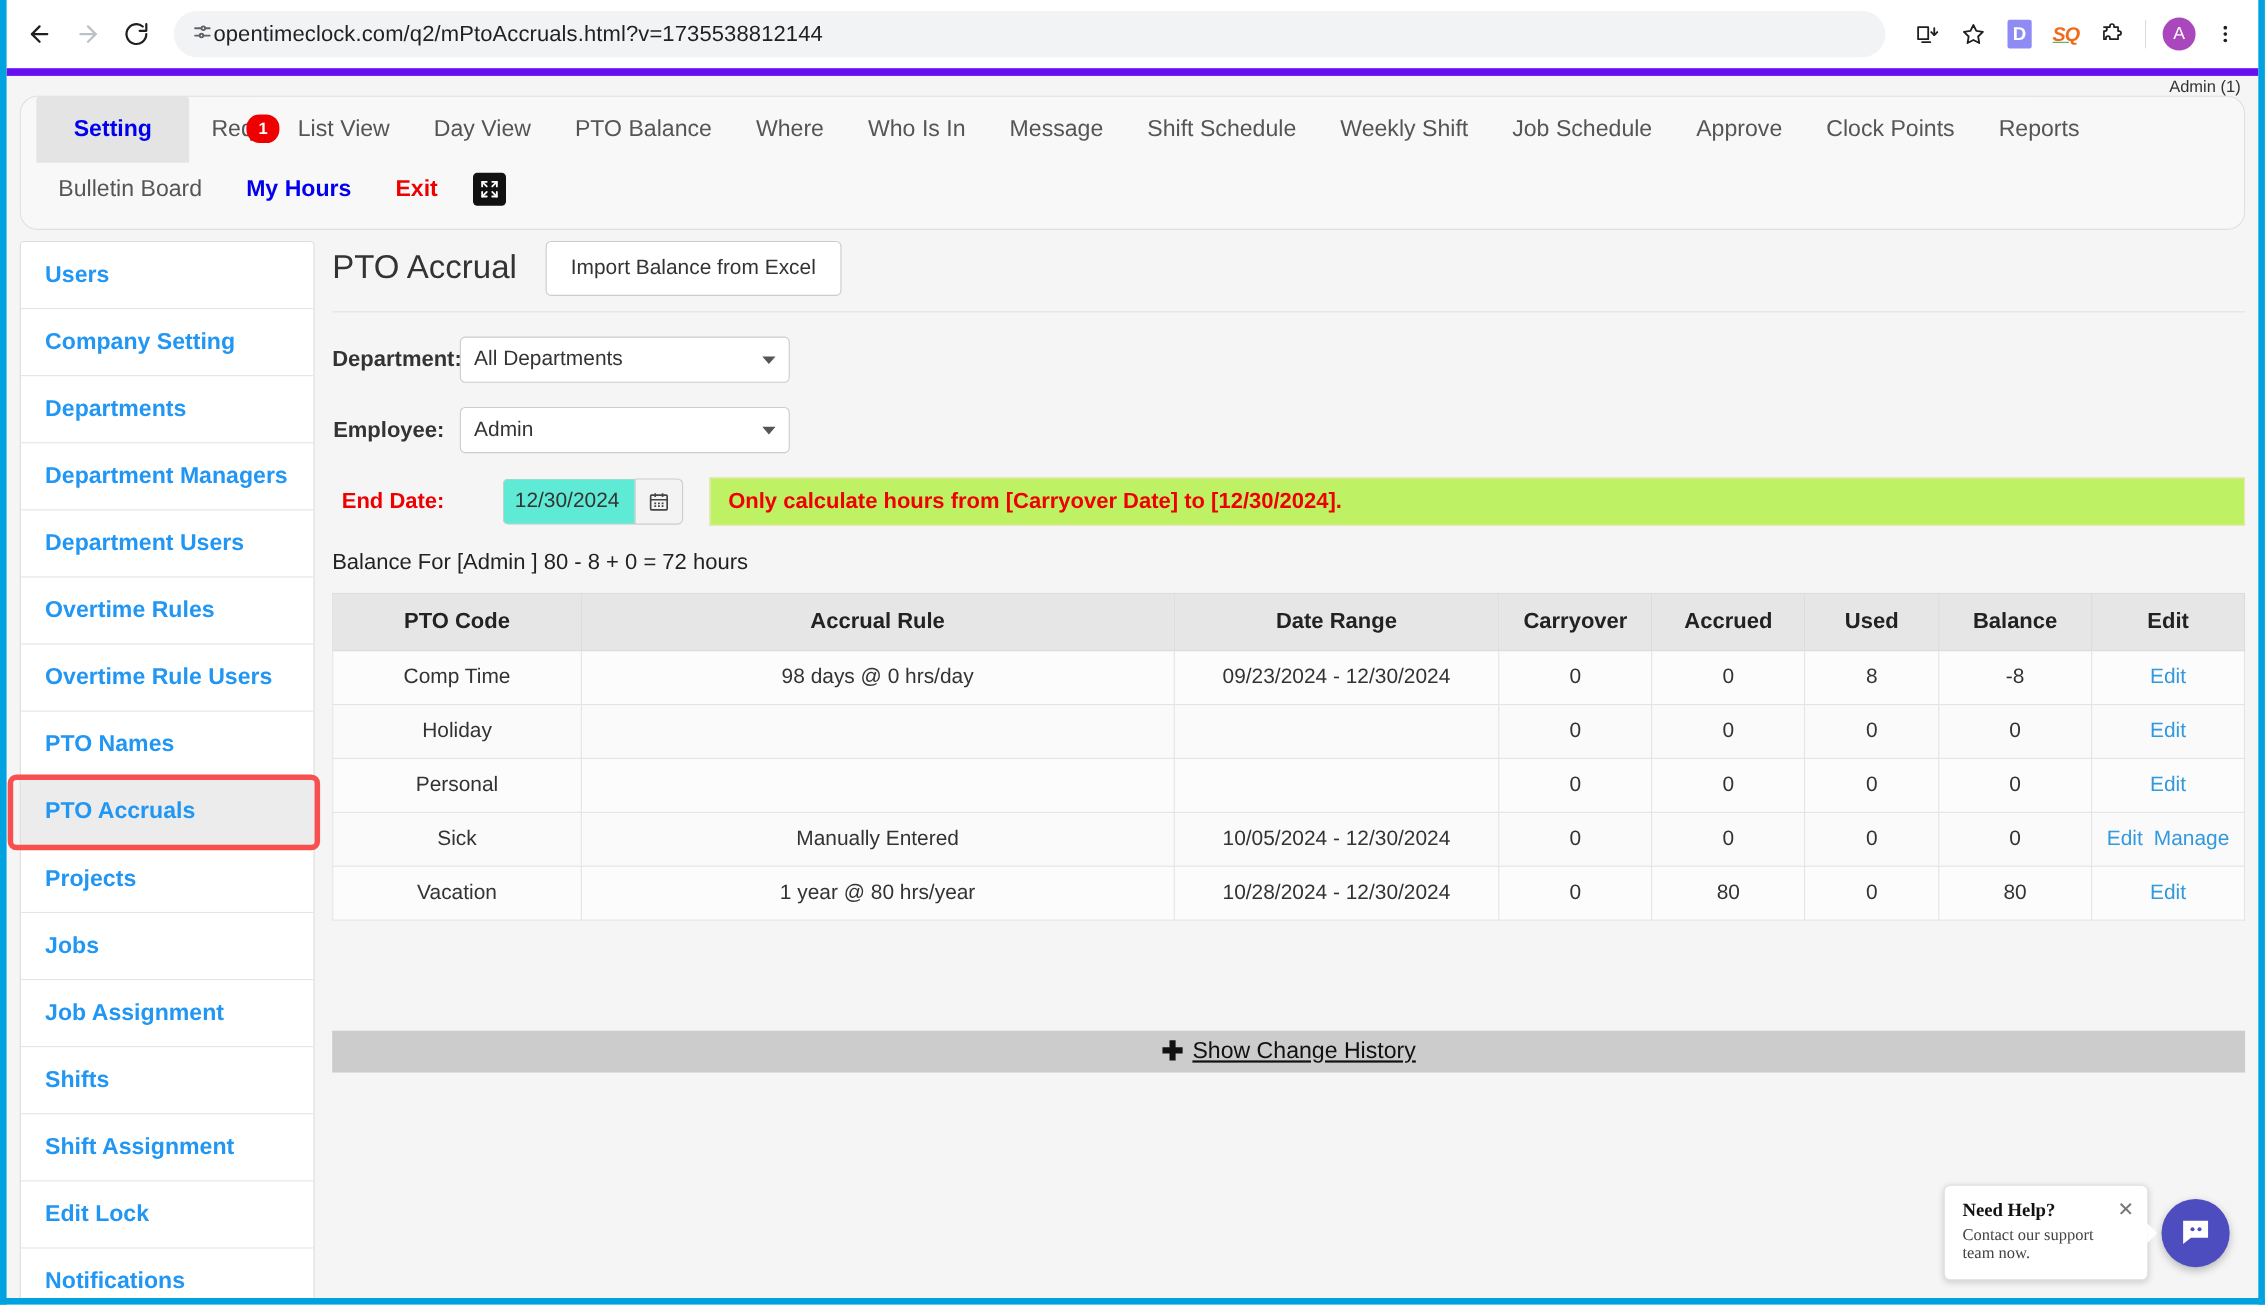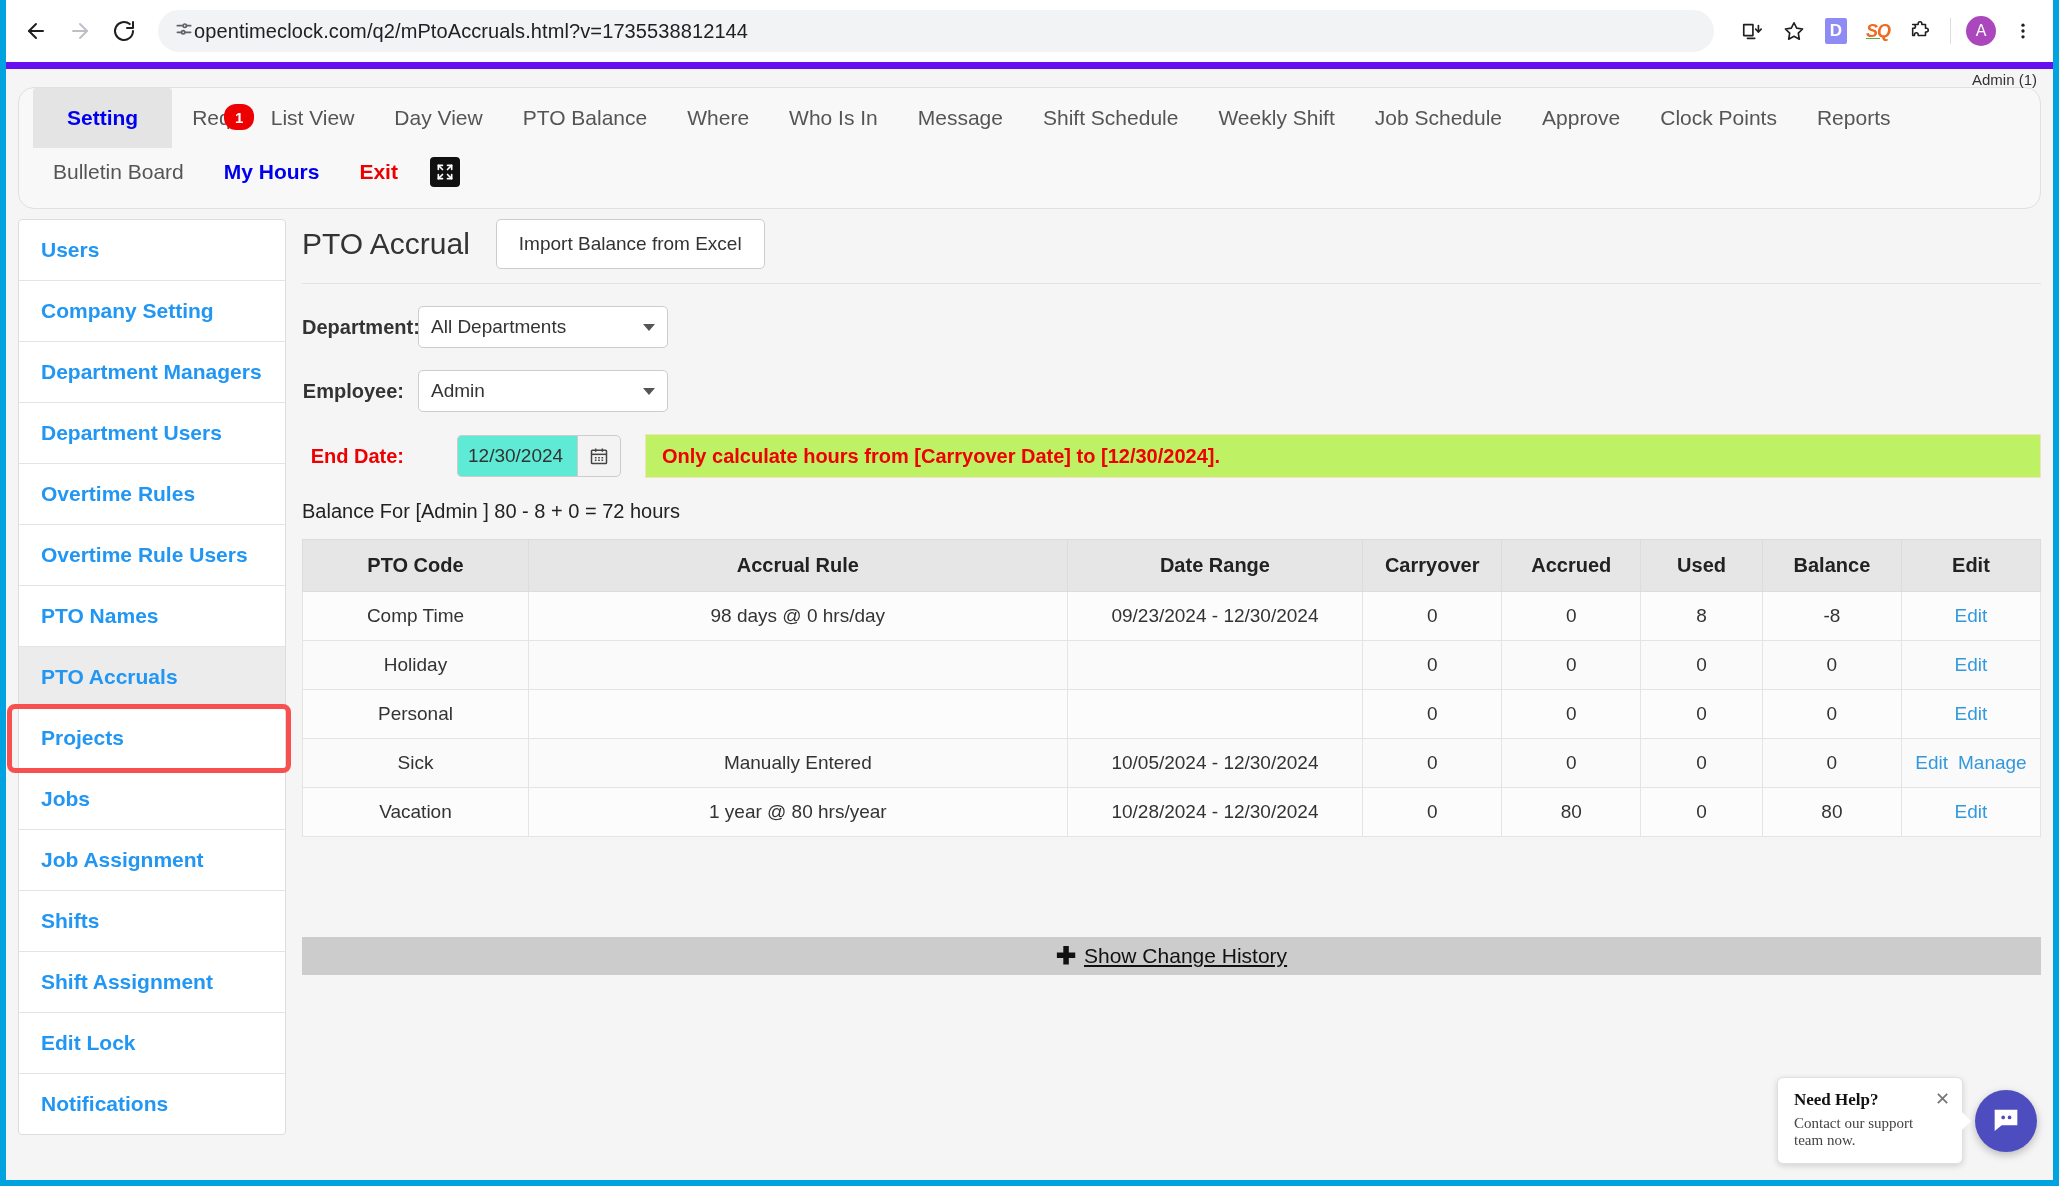--- a/index.html
+++ b/index.html
@@ -250,21 +250,21 @@
     width: 116px;
     text-align: right;
     font-size: 20px;
     font-weight: bold;
     color: #333;
     padding-right: 14px;
     flex: 0 0 auto;
   }
   .form-label.red { color: #ee0000; width: 116px; }
   .select-box {
-    width: 250px;
+    width: 300px;
     height: 42px;
     background: #fff;
     border: 1px solid #ccc;
     border-radius: 5px;
     display: flex;
     align-items: center;
     padding: 0 12px;
     font-size: 19px;
     color: #333;
     justify-content: space-between;
@@ -355,21 +355,21 @@
     gap: 8px;
     font-size: 21px;
     color: #111;
   }
   #history-bar .plus { font-weight: bold; font-size: 24px; }
   #history-bar .txt { text-decoration: underline; }
 
   
   #chat-wrap {
     position: absolute;
-    right: 16px; bottom: 16px;
+    right: 26px; bottom: 16px;
     display: flex;
     align-items: center;
     gap: 0;
     z-index: 400;
   }
   #chat-bubble {
     background: #fff;
     border: 1px solid #e0e0e0;
     border-radius: 6px;
     box-shadow: 0 2px 6px rgba(0,0,0,.15);
@@ -519,20 +519,21 @@
           </svg>
       </div>
     </div>
   </div>
 
   <div id="content">
 
     <div id="sidebar">
       <div class="side-item"><span>Users</span></div>
       <div class="side-item"><span>Company Setting</span></div>
+      <div class="side-item"><span>Departments</span></div>
       <div class="side-item"><span>Department Managers</span></div>
       <div class="side-item"><span>Department Users</span></div>
       <div class="side-item"><span>Overtime Rules</span></div>
       <div class="side-item"><span>Overtime Rule Users</span></div>
       <div class="side-item"><span>PTO Names</span></div>
       <div class="side-item selected"><span>PTO Accruals</span></div>
       <div class="side-item"><span>Projects</span></div>
       <div class="side-item"><span>Jobs</span></div>
       <div class="side-item"><span>Job Assignment</span></div>
       <div class="side-item"><span>Shifts</span></div>

